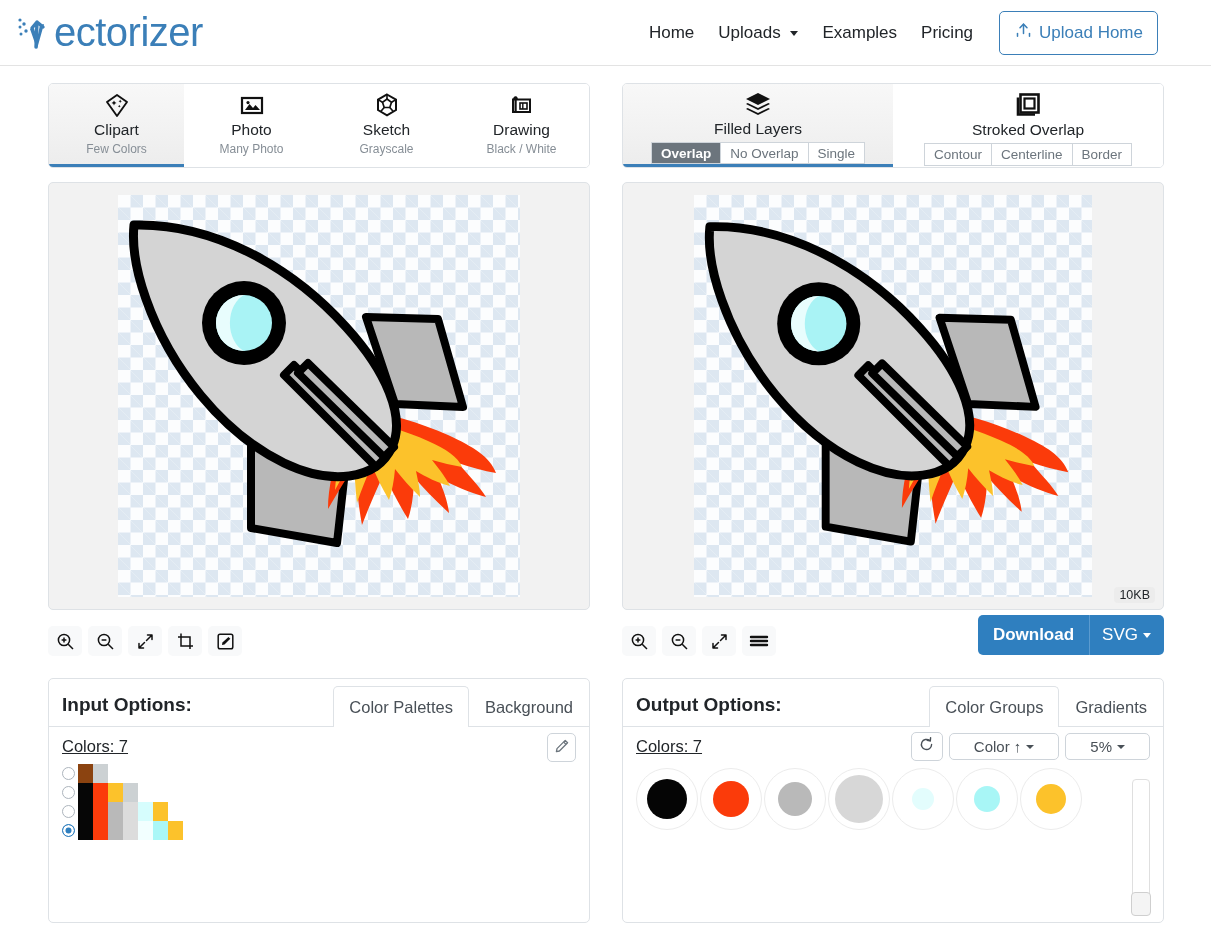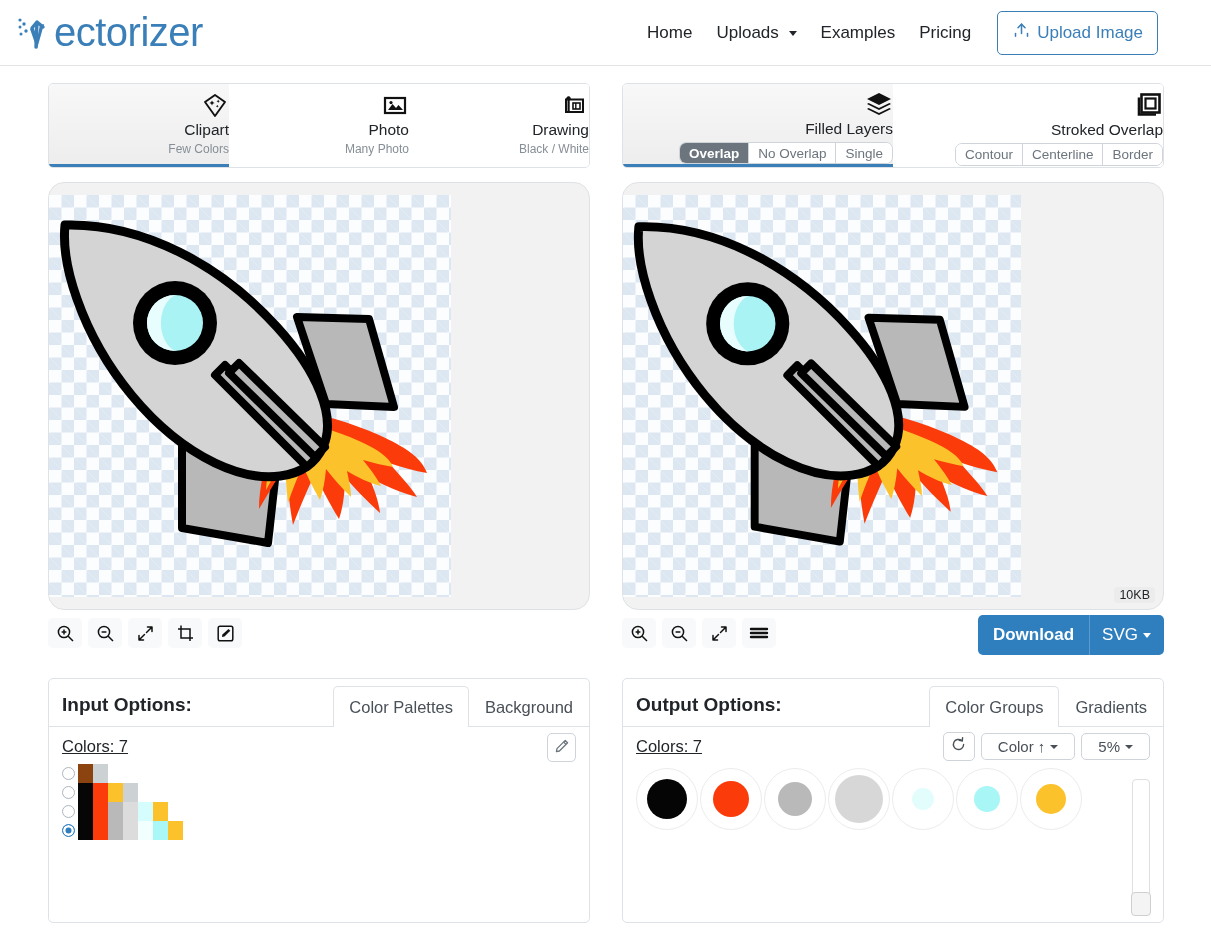--- a/index.html
+++ b/index.html
@@ -79,39 +79,39 @@
     border: 1px solid #dee2e6;
     border-radius: 5px;
     height: 85px;
     display: flex;
     overflow: hidden;
     background: #fff;
   }
   .mode {
     flex: 1;
     display: flex; flex-direction: column;
-    align-items: flex-end; justify-content: flex-start;
+    align-items: center; justify-content: flex-start;
     padding-top: 7px;
     cursor: pointer;
     position: relative;
     background: #fff;
   }
   .mode.active {
     background: linear-gradient(#f8f8f8, #ededed);
     border-bottom: 3px solid #3b7fb8;
   }
   .mode-icon { height: 28px; display:flex; align-items:center; justify-content:center; }
   .mode-label { font-size: 15.5px; color: #212529; margin-top: 2px; }
   .mode-sub { font-size: 12px; color: #868e96; margin-top: 3px; }
 
   
   .seg {
     display: flex;
     margin-top: 4px;
-    border-radius: 7px;
+    border-radius: 0;
     overflow: hidden;
     border: 1px solid #ced4da;
     background: #fff;
   }
   .seg-item {
     font-size: 13.5px;
     color: #6c757d;
     padding: 3px 9px;
     border-right: 1px solid #ced4da;
     cursor: pointer;
@@ -123,26 +123,26 @@
     background: #6c757d;
     color: #fff;
     font-weight: bold;
   }
 
   
   .preview {
     margin-top: 14px;
     height: 428px;
     border: 1px solid #dee2e6;
-    border-radius: 16px;
+    border-radius: 5px;
     background: #f2f2f2;
     position: relative;
     display: flex;
     align-items: center;
-    justify-content: flex-start;
+    justify-content: center;
     overflow: hidden;
   }
   .canvas-wrap { position: relative; }
   .checker {
     background-image:
       linear-gradient(45deg, #dde7f1 25%, transparent 25%, transparent 75%, #dde7f1 75%),
       linear-gradient(45deg, #dde7f1 25%, transparent 25%, transparent 75%, #dde7f1 75%);
     background-size: 25px 25px;
     background-position: 0 0, 12.5px 12.5px;
     background-color: #fcfdfe;
@@ -155,21 +155,21 @@
     background: #ececec;
     border-radius: 4px;
     padding: 1px 5px;
   }
 
   
   .toolbar {
     margin-top: 8px;
     height: 38px;
     display: flex;
-    align-items: flex-start;
+    align-items: flex-end;
     gap: 6px;
     position: relative;
   }
   .tool {
     width: 34px; height: 30px;
     border-radius: 5px;
     background: #f8f9fa;
     display: flex; align-items: center; justify-content: center;
     cursor: pointer;
   }
@@ -287,21 +287,21 @@
     position: absolute;
     right: 13px; top: 5px;
     display: flex; align-items: center; gap: 6px;
   }
   .ctrl-btn {
     border: 1px solid #ced4da;
     border-radius: 5px;
     background: #fff;
     color: #495057;
     font-size: 15px;
-    padding: 4px 16px;
+    padding: 4px 24px;
     display: flex; align-items: center; gap: 5px;
     cursor: pointer;
     white-space: nowrap;
   }
   .ctrl-icon {
     border: 1px solid #ced4da;
     border-radius: 5px;
     background: #fff;
     width: 32px; height: 29px;
     display: flex; align-items: center; justify-content: center;
@@ -382,21 +382,21 @@
     <a class="nav-link">Pricing</a>
     <div class="upload-btn">
       <span>
         <svg width="19" height="19" viewBox="0 0 19 19" fill="none" stroke="#3b7fb8" stroke-width="1.5" stroke-linecap="round">
           <path d="M9.5 12.5 V3.5"></path>
             <path d="M6 6.8 L9.5 3.2 L13 6.8"></path>
           <path d="M3.5 12.5 V15.2"></path>
             <path d="M15.5 12.5 V15.2"></path>
         </svg>
       </span>
-      <span>Upload Image</span>
+      <span>Upload Home</span>
     </div>
   </nav>
 </div>
 
 <div class="main">
 
   <div class="col">
 
     <div class="modebar">
       <div class="mode active">
@@ -414,20 +414,31 @@
       <div class="mode">
         <span class="mode-icon">
           <svg width="28" height="28" viewBox="0 0 28 28">
             <rect x="4" y="7" width="20" height="15" fill="none" stroke="#111" stroke-width="2.2"></rect>
             <path d="M7 19 l4.5-6 3.5 4 2.5-3 4.5 5 Z" fill="#111"></path>
             <circle cx="10" cy="11.6" r="1.6" fill="#111"></circle>
           </svg>
         </span>
         <span class="mode-label">Photo</span>
         <span class="mode-sub">Many Photo</span>
+      </div>
+      <div class="mode">
+        <span class="mode-icon">
+          <svg width="28" height="28" viewBox="0 0 28 28">
+            <path d="M14 3.5 L23 8.6 V19 L14 24.4 L5 19 V8.6 Z" fill="none" stroke="#111" stroke-width="2"></path>
+            <path d="M14 8 L18.5 11.3 L16.8 16.5 h-5.6 L9.5 11.3 Z" fill="none" stroke="#111" stroke-width="1.7"></path>
+            <path d="M14 3.5 V8 M5 8.6 L9.5 11.3 M23 8.6 L18.5 11.3 M11.2 16.5 L7.5 20.8 M16.8 16.5 L20.5 20.8" stroke="#111" stroke-width="1.6"></path>
+          </svg>
+        </span>
+        <span class="mode-label">Sketch</span>
+        <span class="mode-sub">Grayscale</span>
       </div>
       <div class="mode">
         <span class="mode-icon">
           <svg width="28" height="28" viewBox="0 0 28 28">
             <path d="M5 8.5 h17 v12.5 h-17 Z" fill="none" stroke="#111" stroke-width="2"></path>
             <rect x="12" y="12" width="7" height="6" fill="none" stroke="#111" stroke-width="1.6"></rect>
             <path d="M14.8 12 v6" stroke="#111" stroke-width="1.4"></path>
             <path d="M5 8.5 C5 6.4 6 5.5 7.6 5.5 C9.2 5.5 9.9 6.4 9.9 8.5 Z" fill="#111"></path>
             <path d="M7.6 5.5 v15.5" stroke="#111" stroke-width="2.2"></path>
           </svg>

